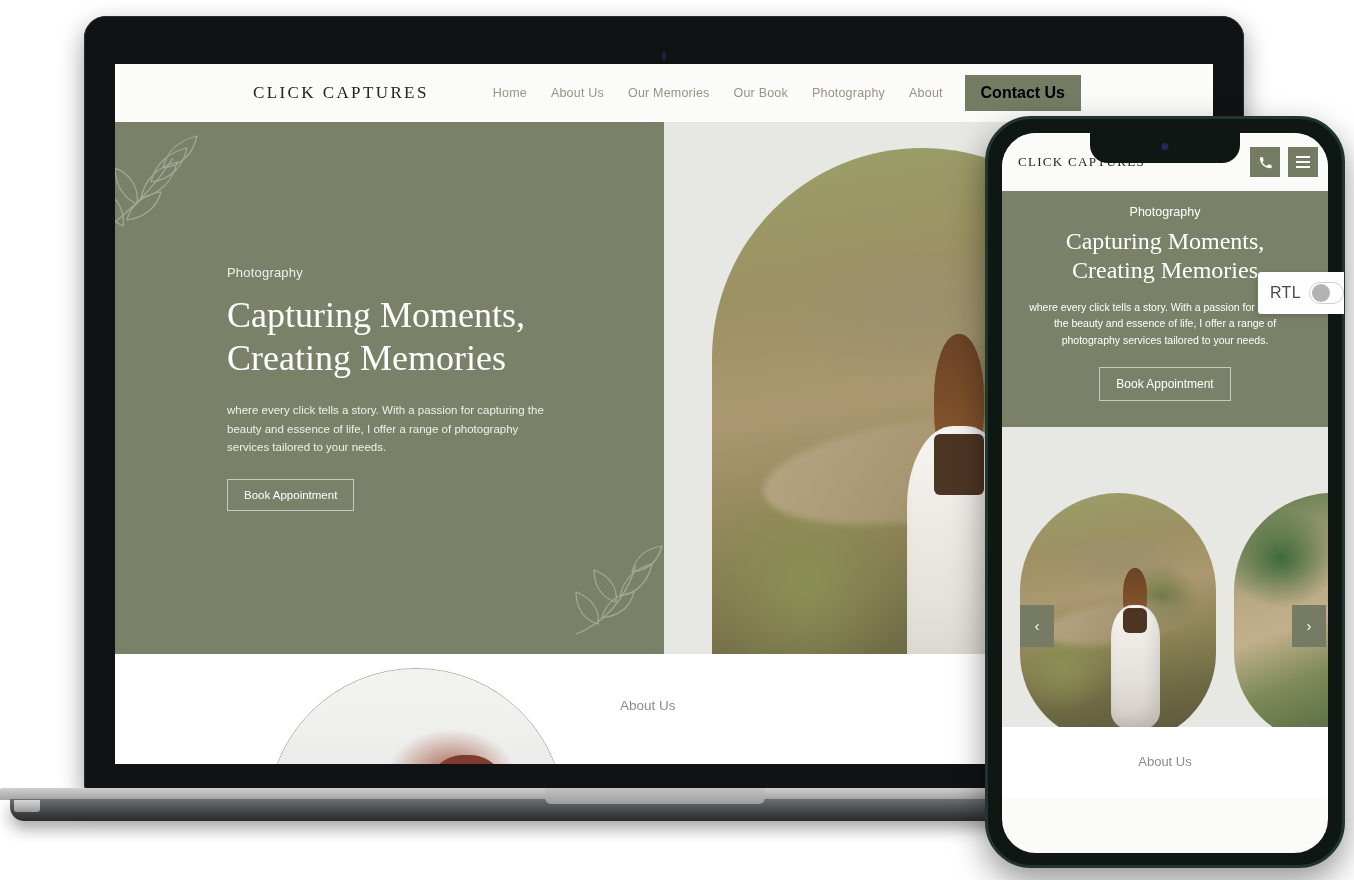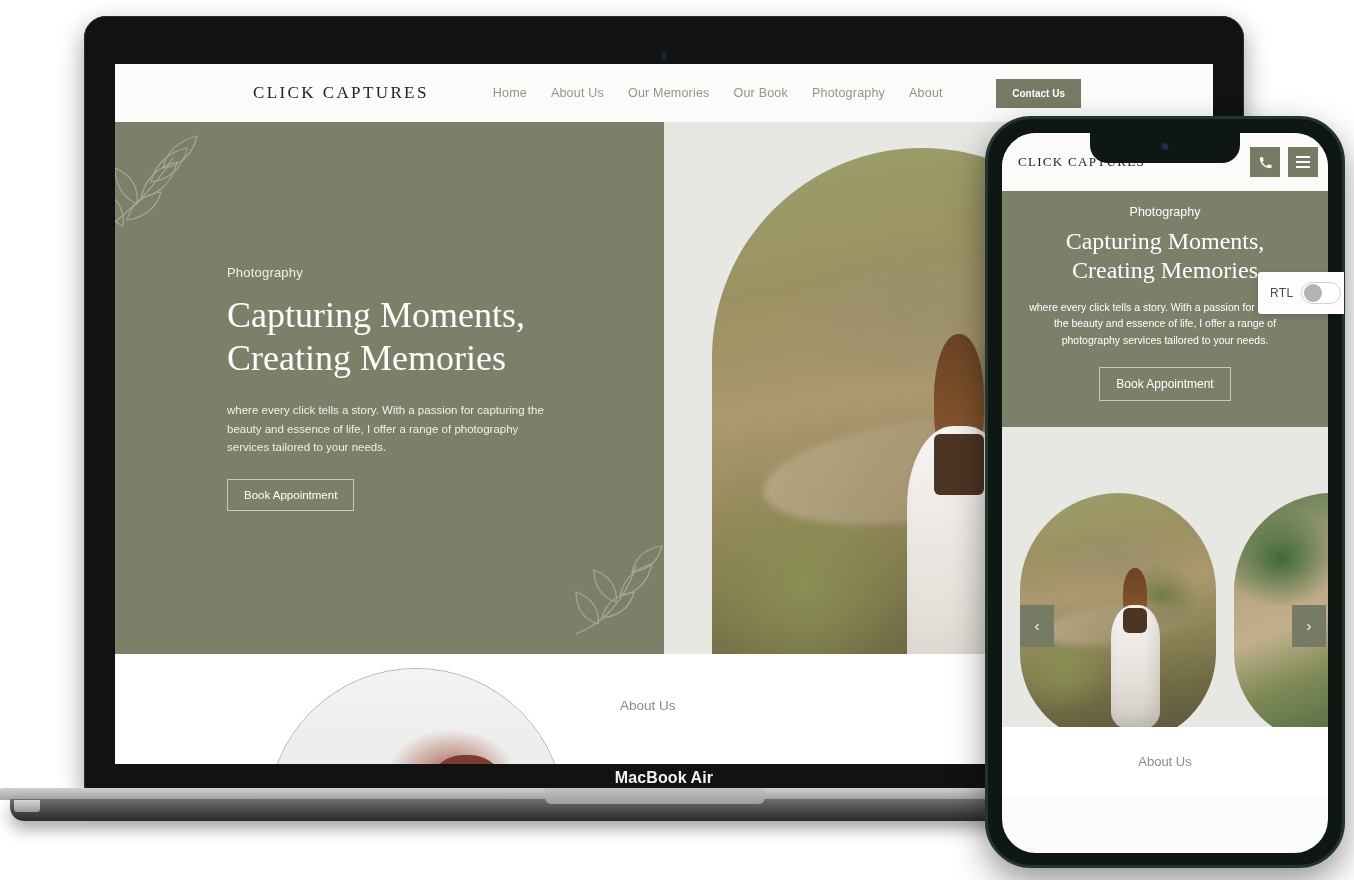--- a/index.html
+++ b/index.html
@@ -75,21 +75,21 @@
   }
   .brand {
     font-family: "Liberation Serif", serif;
     font-size: 17px; letter-spacing: 2.4px; color:#232323;
     margin-left: 108px; white-space:nowrap;
   }
   .nav-links { display:flex; gap:24px; margin-left: 64px; }
   .nav-link { font-size:12.5px; color:#9a9287; letter-spacing:.2px; cursor:pointer; white-space:nowrap; }
   .nav-spacer { flex:1; }
   .contact-btn {
-    background:#767b63; color:#ffffff; font-size:10px; font-weight:bold;
+    background:#767b63; color:#000000; font-size:16px; font-weight:bold;
     padding:9px 16px; border:none; cursor:pointer; white-space:nowrap;
     margin-right: 114px;
   }
 
   .hero { display:flex; height: 532px; }
   .hero-left {
     width: 549px; background:#7b8068; position:relative; overflow:hidden;
     display:flex; flex-direction:column; justify-content:center;
     padding-left: 112px;
   }
@@ -241,21 +241,21 @@
   .p-about { background:#ffffff; height:70px; display:flex; align-items:center; justify-content:center; }
   .p-about-label { font-size:13px; color:#8e8b84; }
 
   
   .rtl-widget {
     position:absolute; left:1258px; top:272px; width:86px; height:42px;
     background:#fdfdfd; border-radius:3px 0 0 3px;
     display:flex; align-items:center; gap:8px; padding-left:12px;
     box-shadow: -1px 2px 6px rgba(0,0,0,.16); z-index:30;
   }
-  .rtl-label { font-size:12px; color:#4a4a4a; letter-spacing:.3px; }
+  .rtl-label { font-size:16px; color:#4a4a4a; letter-spacing:.3px; }
   .rtl-switch {
     width:40px; height:22px; border-radius:11px; background:#ffffff;
     border:1px solid #d2d2d2; position:relative; cursor:pointer;
   }
   .rtl-knob {
     position:absolute; left:2px; top:1px; width:18px; height:18px;
     border-radius:50%; background:#b3b3b3;
   }
 </style>
 </head>
@@ -337,23 +337,20 @@
               <div class="photo-portrait">
                 <div class="head"></div>
               </div>
             </div>
             <div class="about-label">About Us</div>
           </div>
 
         </div>
       </div>
 
-      <div class="laptop-chin">
-        <span class="chin-label">MacBook Air</span>
-      </div>
     </div>
 
     <div class="laptop-base">
       <div class="base-top"></div>
       <div class="base-body"></div>
       <div class="base-notch"></div>
       <div class="base-foot l"></div>
       <div class="base-foot r"></div>
     </div>
   </div>

